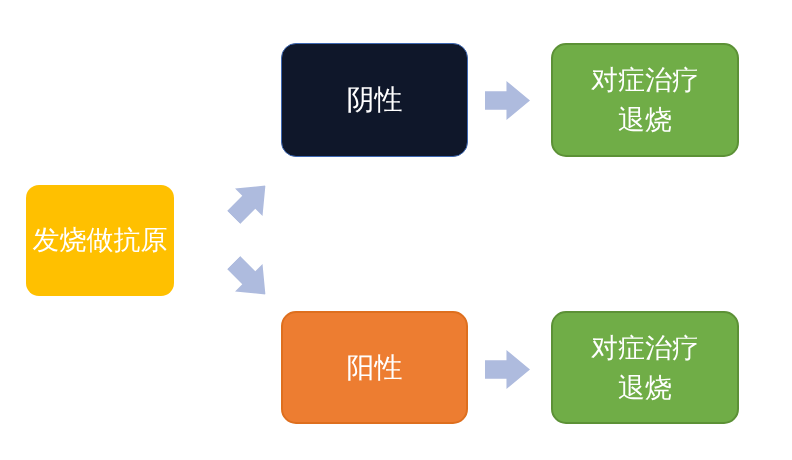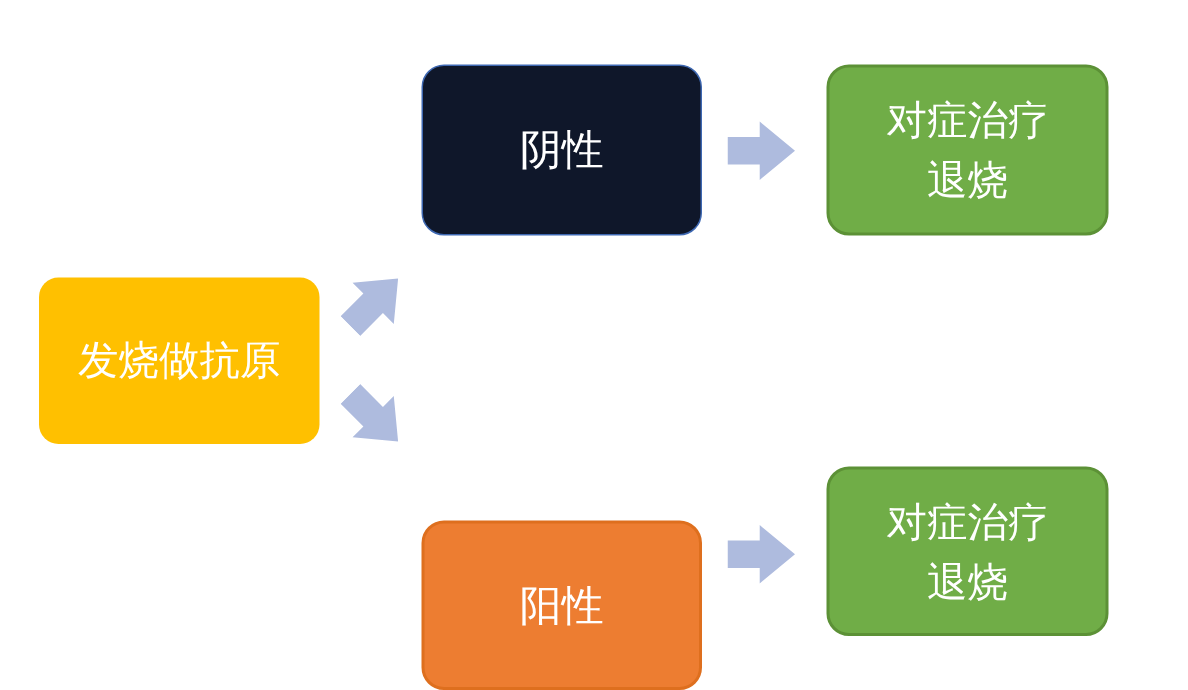--- a/index.html
+++ b/index.html
@@ -23,21 +23,21 @@
     justify-content: center;
     text-align: center;
     color: #ffffff;
     box-sizing: border-box;
     border-radius: 15px;
   }
   .node span { display: block; }
 
   .node-source {
     left: 26px; top: 185px;
-    width: 187px; height: 111px;
+    width: 148px; height: 111px;
     background: #FFC000;
     font-size: 27px;
     line-height: 37px;
     border-radius: 13px;
   }
   .node-negative {
     left: 281px; top: 43px;
     width: 187px; height: 114px;
     background: #4472C4;
     border: 1px solid #3E68B2;
@@ -100,21 +100,21 @@
 
   <svg class="arrow arrow-right-top" viewBox="0 0 44 44">
     <polygon points="0,13 21,13 21,3 44,22 21,41 21,31 0,31" fill="#AEBBDE"></polygon>
   </svg>
 
   <div class="node node-outcome-top" style="background: rgb(112, 173, 71);">
     <span>对症治疗</span>
     <span>退烧</span>
   </div>
 
-  <div class="node node-positive" style="background: rgb(237, 125, 49); margin-top: 36px;">
+  <div class="node node-positive" style="background: rgb(237, 125, 49);">
     <span>阳性</span>
   </div>
 
   <svg class="arrow arrow-right-bottom" viewBox="0 0 44 44">
     <polygon points="0,13 21,13 21,3 44,22 21,41 21,31 0,31" fill="#AEBBDE"></polygon>
   </svg>
 
   <div class="node node-outcome-bottom" style="background: rgb(112, 173, 71);">
     <span>对症治疗</span>
     <span>退烧</span>

